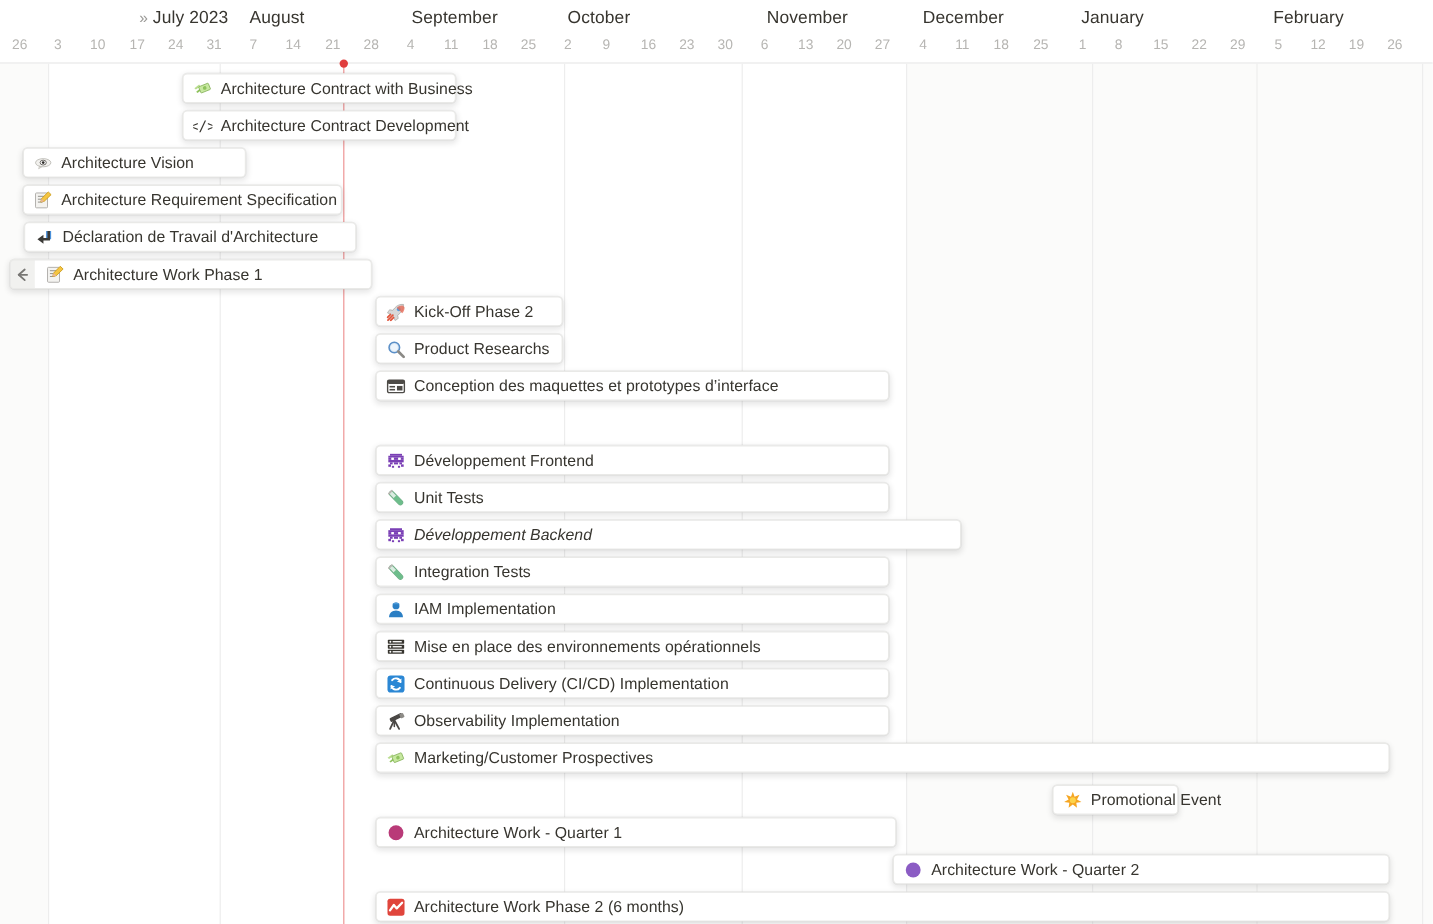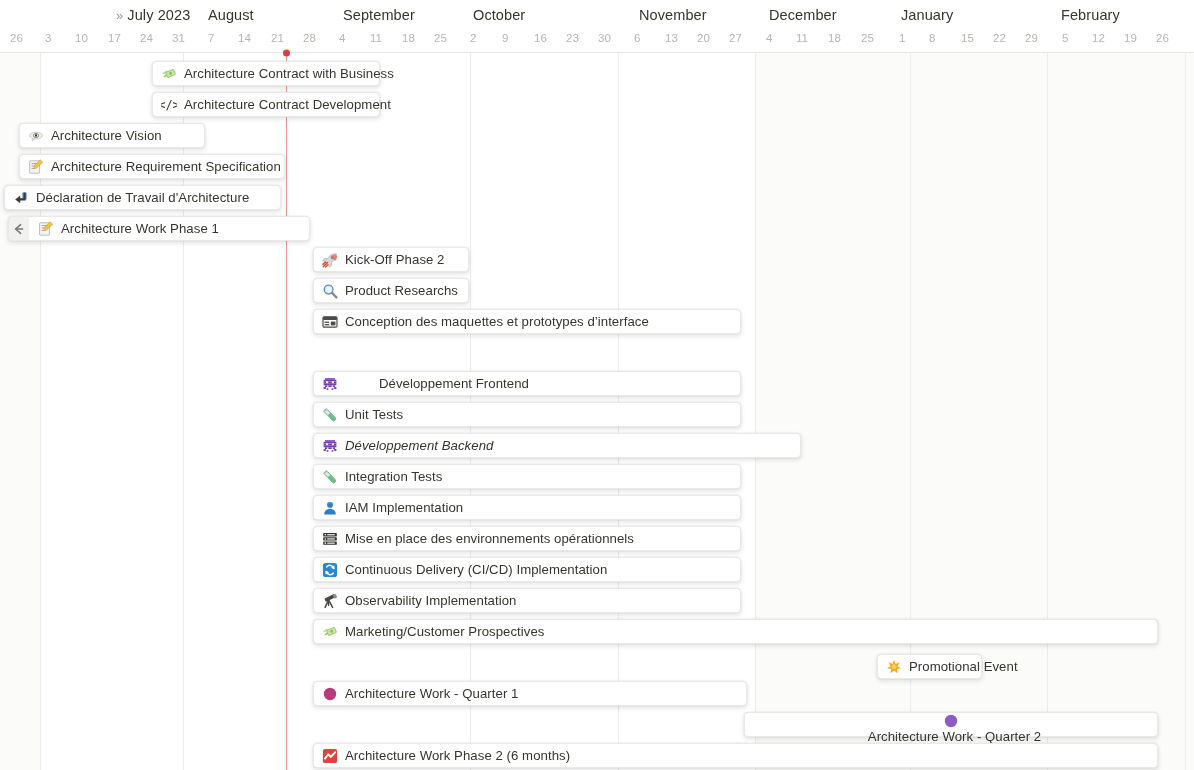--- a/index.html
+++ b/index.html
@@ -264,21 +264,21 @@
               <line x1="3.6" y1="7" x2="9.2" y2="7" stroke="#8f8d88" stroke-width="0.8"></line>
               <line x1="3.6" y1="9.4" x2="7.4" y2="9.4" stroke="#8f8d88" stroke-width="0.8"></line>
               <path d="M14.6 3.2 L12.2 0.9 L6.6 6.6 L6.0 9.4 L8.8 8.8Z" fill="#f5c542" stroke="#c99a16" stroke-width="0.7"></path>
               <path d="M6.0 9.4 L8.8 8.8 L6.6 6.6Z" fill="#e8b4a0"></path>
             </svg>
           </span>
           <span class="bar-label">Architecture Requirement Specification</span>
         </div>
       </div>
       <div class="gantt-row" style="top: 129px;">
-        <div class="bar raised" style="left: 4px; width: 277px;">
+        <div class="bar raised" style="left: 20px; width: 277px;">
           <span class="bar-icon">
             <svg xmlns="http://www.w3.org/2000/svg" width="16" height="16" viewBox="0 0 16 16">
               <rect x="0.8" y="1.6" width="14.4" height="12.8" rx="1" fill="#ffffff"></rect>
               <path d="M9.4 2.6 L13.6 2.6 L13.6 9.4 L9.4 9.4Z" fill="#4a90d9"></path>
               <path d="M11.6 2.4 L11.6 9.4 L6.2 9.4" stroke="#3b3a37" stroke-width="2.1" fill="none"></path>
               <path d="M7.2 5.6 L2.2 9.4 L7.2 13.2Z" fill="#3b3a37"></path>
             </svg>
           </span>
           <span class="bar-label">Déclaration de Travail d'Architecture</span>
         </div>
@@ -339,21 +339,21 @@
               <rect x="1" y="2.8" width="14" height="3.2" rx="1.2" fill="#4d4b47"></rect>
               <rect x="2.6" y="7.6" width="4.6" height="1.3" fill="#4d4b47"></rect>
               <rect x="2.6" y="10.1" width="4.6" height="1.3" fill="#4d4b47"></rect>
               <rect x="8.8" y="7.6" width="4.6" height="3.8" fill="#4d4b47"></rect>
             </svg>
           </span>
           <span class="bar-label">Conception des maquettes et prototypes d’interface</span>
         </div>
       </div>
       <div class="gantt-row" style="top: 315px;">
-        <div class="bar raised" style="left: 313px; width: 428px; gap: 34px;">
+        <div class="bar raised" style="left: 313px; width: 428px;">
           <span class="bar-icon">
             <svg xmlns="http://www.w3.org/2000/svg" width="16" height="16" viewBox="0 0 16 16">
               <g fill="#7a3fb5">
                 <rect x="3" y="2.2" width="10" height="1.6"></rect>
                 <rect x="1.6" y="3.8" width="12.8" height="1.6"></rect>
                 <rect x="1.6" y="5.4" width="2.6" height="1.8"></rect>
                 <rect x="6.1" y="5.4" width="3.8" height="1.8"></rect>
                 <rect x="11.8" y="5.4" width="2.6" height="1.8"></rect>
                 <rect x="1.6" y="7.2" width="12.8" height="2.1"></rect>
                 <rect x="3" y="9.3" width="2.2" height="1.7"></rect>
@@ -514,21 +514,21 @@
         <div class="bar raised" style="left: 313px; width: 434px;">
           <span class="bar-icon">
             <svg xmlns="http://www.w3.org/2000/svg" width="16" height="16" viewBox="0 0 16 16">
               <circle cx="8" cy="8" r="6.2" fill="#b93a78"></circle>
             </svg>
           </span>
           <span class="bar-label">Architecture Work - Quarter 1</span>
         </div>
       </div>
       <div class="gantt-row" style="top: 656px;">
-        <div class="bar raised" style="left: 744px; width: 414px; flex-direction: column;">
+        <div class="bar raised" style="left: 744px; width: 414px;">
           <span class="bar-icon">
             <svg xmlns="http://www.w3.org/2000/svg" width="16" height="16" viewBox="0 0 16 16">
               <circle cx="8" cy="8" r="6.2" fill="#8b5cc4"></circle>
             </svg>
           </span>
           <span class="bar-label">Architecture Work - Quarter 2</span>
         </div>
       </div>
       <div class="gantt-row" style="top: 687px;">
         <div class="bar raised" style="left: 313px; width: 845px;">

